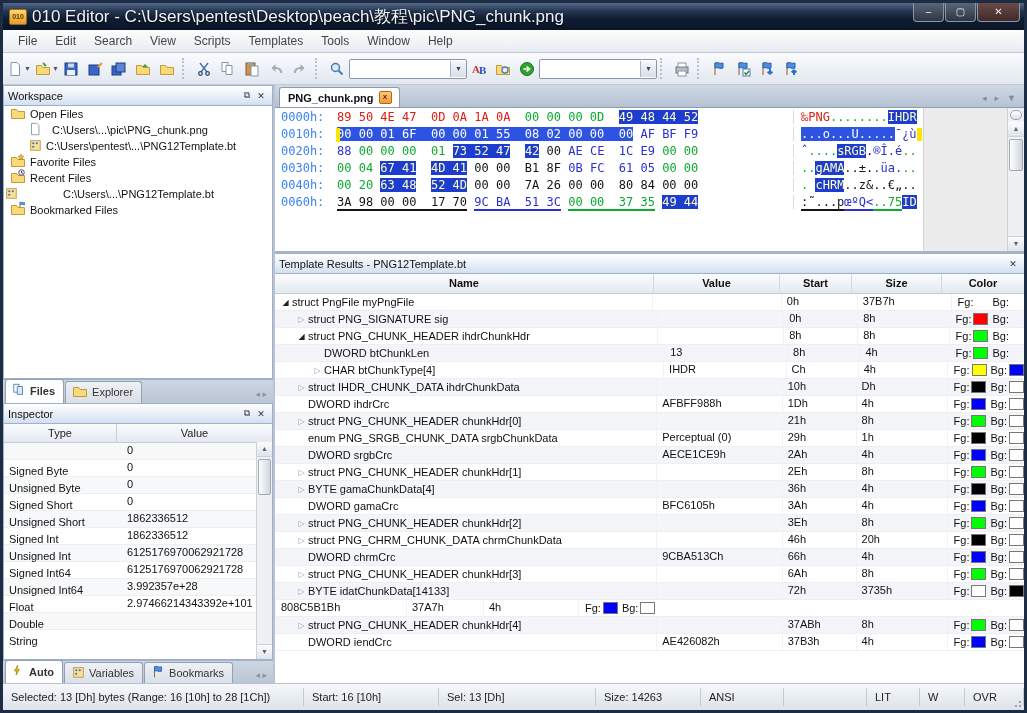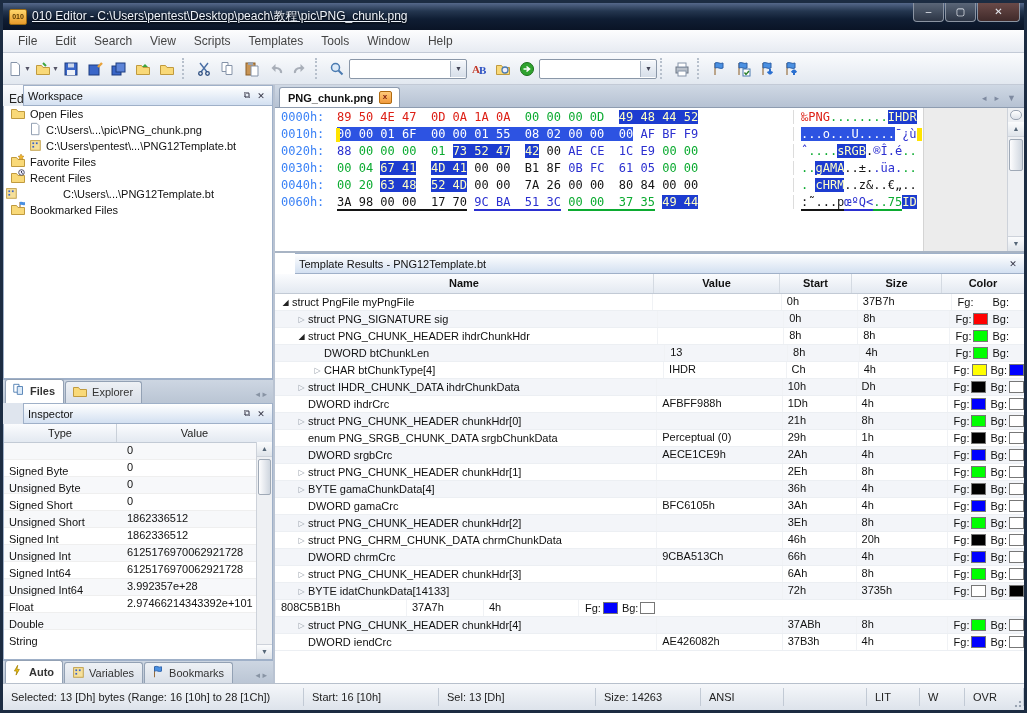--- a/index.html
+++ b/index.html
@@ -1,20 +1,20 @@
 <!DOCTYPE html>
 <html><head>
 <meta charset="utf-8">
 <style>
   html,body{margin:0;padding:0;background:#9aa7b8;font-family:"Liberation Sans",sans-serif;}
   .win{position:relative;width:1027px;height:713px;background:#dfe5ee;border:3px solid #1c2c42;box-sizing:border-box;overflow:hidden;}
   
   .titlebar{height:27px;background:linear-gradient(180deg,#55688a 0%,#24364f 30%,#0f1d33 60%,#0a1426 100%);display:flex;align-items:center;padding:0 4px;color:#eef3fa;}
   .app-icon{width:16px;height:14px;background:linear-gradient(180deg,#ffd66b,#e89b2c);border:1px solid #9a6a14;border-radius:2px;margin:0 5px 0 2px;display:flex;align-items:center;justify-content:center;font-size:7px;font-weight:bold;color:#5a3a00;}
-  .title-text{font-size:12px;flex:1;white-space:nowrap;overflow:hidden;text-shadow:0 1px 2px #000;text-decoration:underline;}
+  .title-text{font-size:17px;flex:1;white-space:nowrap;overflow:hidden;text-shadow:0 1px 2px #000;}
   .win-btns{display:flex;gap:1px;margin-top:-8px;}
   .win-btn{width:29px;height:18px;background:linear-gradient(180deg,#5a6678,#2c3545);border:1px solid #8b94a2;border-top:none;border-radius:0 0 4px 4px;color:#e8ecf2;font-size:10px;text-align:center;line-height:17px;}
   .win-btn.close{width:41px;background:linear-gradient(180deg,#6a4a48,#402a2a);}
   
   .menubar{height:22px;background:linear-gradient(180deg,#fdfdfe,#e7ebf2);border-bottom:1px solid #c3cad6;display:flex;align-items:center;padding-left:6px;}
   .menu-item{font-size:12px;color:#444;padding:2px 9px;}
   .toolbar{background:linear-gradient(180deg,#fafbfd,#e2e8f0);display:flex;align-items:center;border-bottom:1px solid #c3cad6;}
   .tb1{height:31px;}
   .tb2{height:27px;}
   .tb-grip{width:5px;height:70%;margin:0 3px;border-left:2px dotted #b7c0cc;}
@@ -22,21 +22,21 @@
   .tb2 .tb-btn{width:23px;height:22px;}
   .tb-btn svg{display:block;}
   .tb-dd{font-size:7px;color:#556;margin-left:-3px;}
   .tb-label{font-size:12px;color:#222;margin:0 4px 0 6px;}
   .combo{background:#fff;border:1px solid #8a97a8;border-radius:2px;height:18px;display:flex;align-items:center;justify-content:space-between;font-size:11px;padding-left:4px;color:#222;}
   .combo .arr{width:15px;height:16px;background:linear-gradient(180deg,#f4f7fb,#d7dfe9);border-left:1px solid #aab4c2;display:flex;align-items:center;justify-content:center;font-size:7px;color:#445;}
   
   .main{position:absolute;top:82px;bottom:26px;left:0;right:0;display:flex;}
   .leftcol{width:270px;display:flex;flex-direction:column;border-right:2px solid #b9c3d2;}
   .rightcol{flex:1;display:flex;flex-direction:column;min-width:0;}
-  .panel-hdr{height:19px;background:linear-gradient(180deg,#ffffff,#d3e0f1);border:1px solid #9fb0c8;display:flex;align-items:center;font-size:11px;color:#111;padding:0 4px;margin-left:20px;}
+  .panel-hdr{height:19px;background:linear-gradient(180deg,#ffffff,#d3e0f1);border:1px solid #9fb0c8;display:flex;align-items:center;font-size:11px;color:#111;padding:0 4px;}
   .panel-hdr .sp{flex:1;}
   .ph-btn{font-size:9px;color:#334;width:14px;text-align:center;}
   
   .workspace{height:318px;display:flex;flex-direction:column;}
   .ws-body{flex:1;background:#fff;border:1px solid #9fb0c8;border-top:none;overflow:hidden;}
   .tree-row{display:flex;align-items:center;height:16px;font-size:11px;color:#111;white-space:nowrap;}
   .tree-row svg{margin-right:4px;flex:none;}
   
   .tabrow{height:23px;background:linear-gradient(180deg,#cdd6e2,#bac5d4);display:flex;align-items:flex-end;padding-left:2px;border-top:1px solid #9fb0c8;}
   .tab{display:flex;align-items:center;gap:4px;font-size:11px;color:#333;padding:2px 8px 3px 6px;border:1px solid #93a1b4;border-bottom:none;border-radius:3px 3px 0 0;background:linear-gradient(180deg,#eef1f5,#d9dfe8);margin-right:1px;height:16px;}
@@ -518,21 +518,21 @@
           <span class="ph-btn">⧉</span>
           <span class="ph-btn">✕</span>
         </div>
         <div class="ws-body" id="ws-tree">
             <div class="tree-row" style="padding-left: 6px;">
               <span class="tb-icon"><svg width="16" height="16" viewBox="0 0 16 16">
                   <path d="M1.5 4.5h5l1.5 2h6.5v7H1.5z" fill="#f9d978" stroke="#c09a3e"></path>
                 </svg></span>
               <span>Open Files</span>
             </div>
-            <div class="tree-row" style="padding-left: 24px;">
+            <div class="tree-row" style="padding-left: 24px; gap: 6px;">
               <span class="tb-icon"><svg width="14" height="14" viewBox="0 0 16 16">
                   <path d="M4 1.5h6l2.5 2.5v10.5H4z" fill="#fff" stroke="#8593a8"></path>
                 </svg></span>
               <span>C:\Users\...\pic\PNG_chunk.png</span>
             </div>
             <div class="tree-row" style="padding-left: 24px;">
               <span class="tb-icon"><svg width="14" height="14" viewBox="0 0 16 16">
                   <rect x="3" y="3" width="11" height="11" fill="#f6e09a" stroke="#bd9a3f"></rect>
                   <rect x="5" y="5" width="2" height="2" fill="#3a62c8"></rect>
                   <rect x="9" y="5" width="2" height="2" fill="#3a62c8"></rect>

